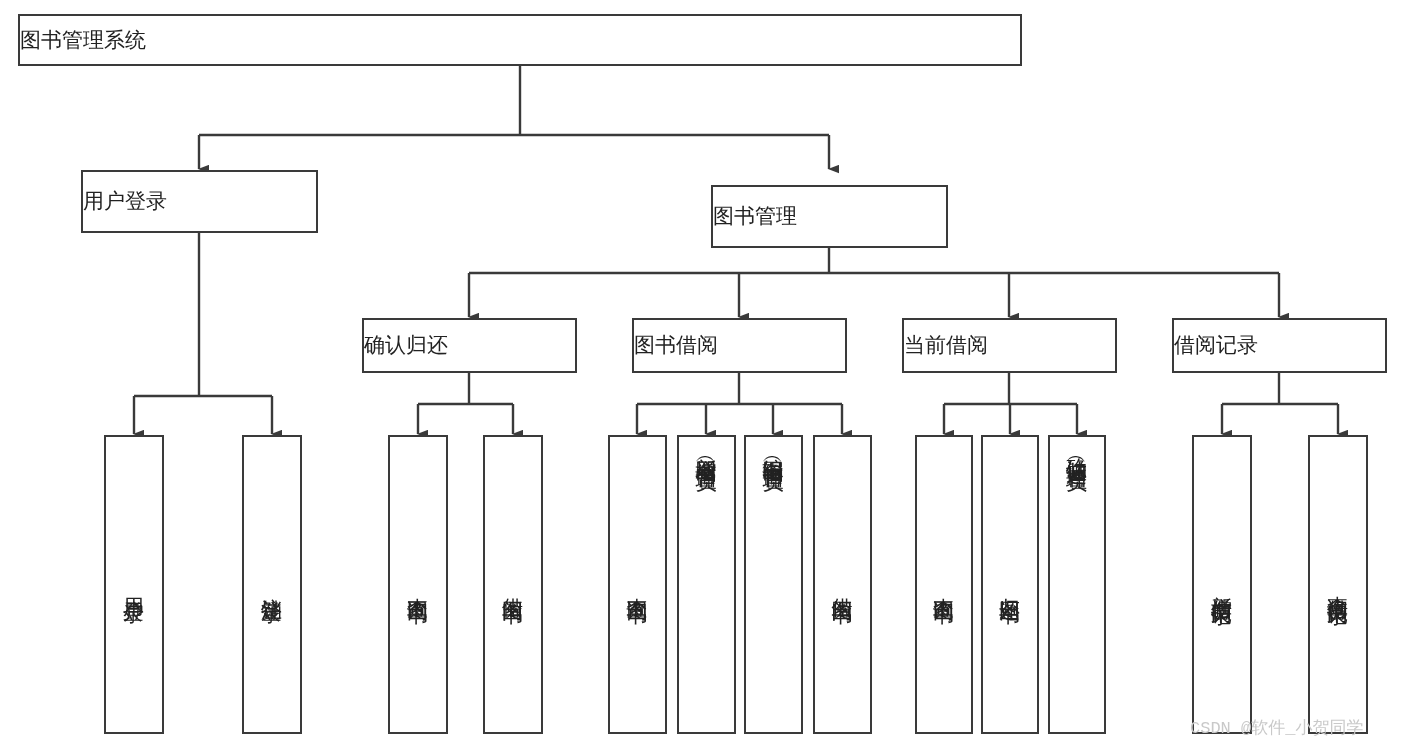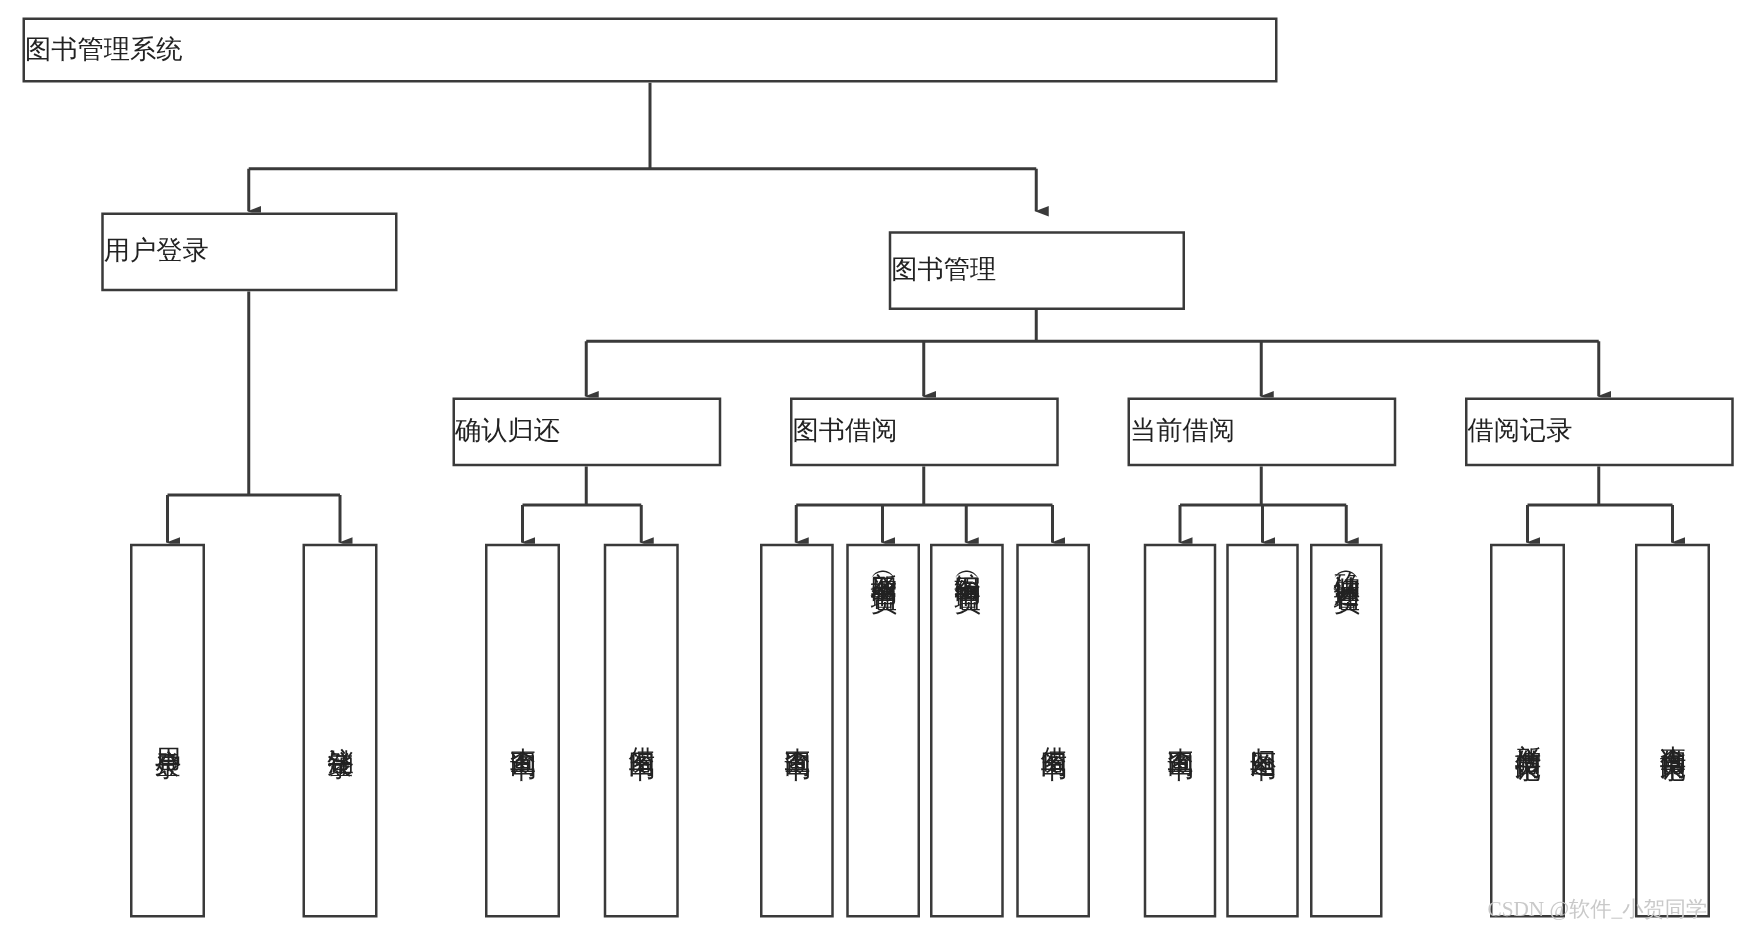--- a/index.html
+++ b/index.html
@@ -42,21 +42,21 @@
     letter-spacing:2px;
     line-height:1;
   }
   .node-v.center-v{align-items:center;padding-top:0;}
   .watermark{
     position:absolute;
     color:#c9c9c9;
     font-size:17px;
     white-space:nowrap;
     pointer-events:none;
-    font-family:Liberation Serif, serif;
+    font-family:Liberation Mono, monospace;
   }
 </style>
 </head>
 <body>
 
 <div id="diagram-root">
   <svg id="connectors" viewBox="0 0 1405 747">
     <defs>
       <marker id="arrowhead" markerWidth="9" markerHeight="11" refX="4.2" refY="10" orient="auto" markerUnits="userSpaceOnUse">
         <polygon points="0,0 8.4,0 4.2,11" fill="#3a3a3a"></polygon>

